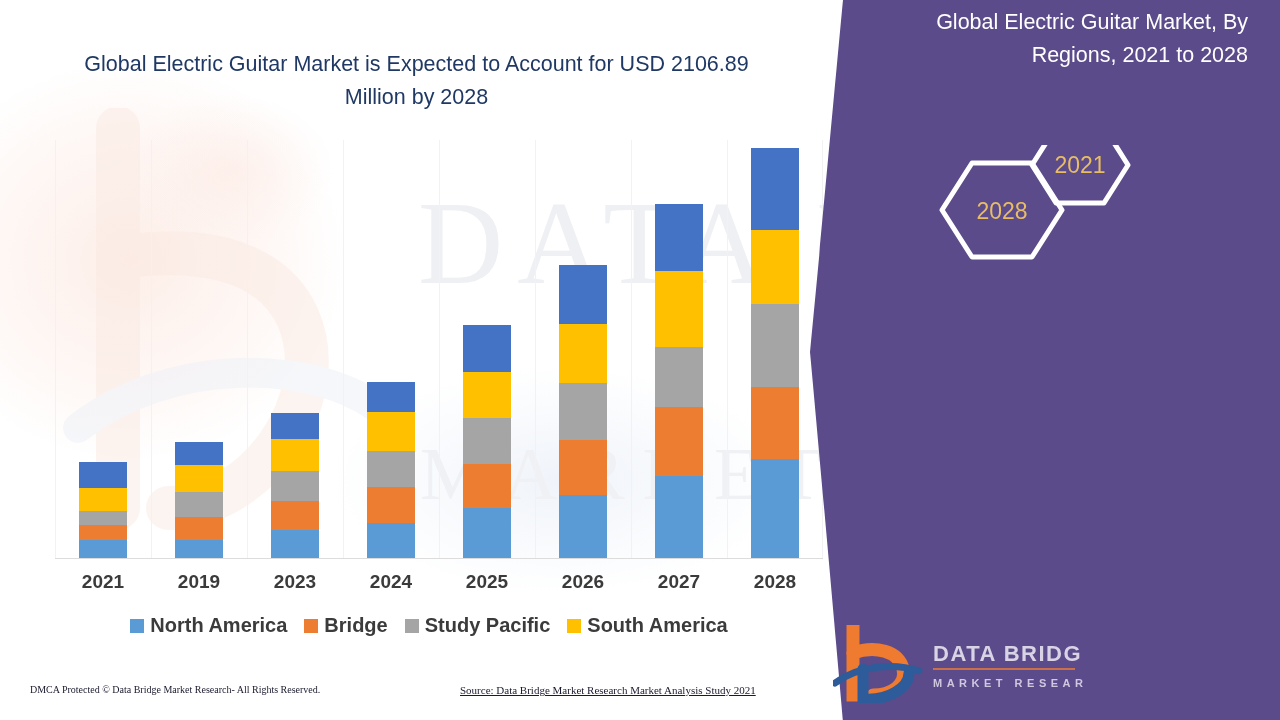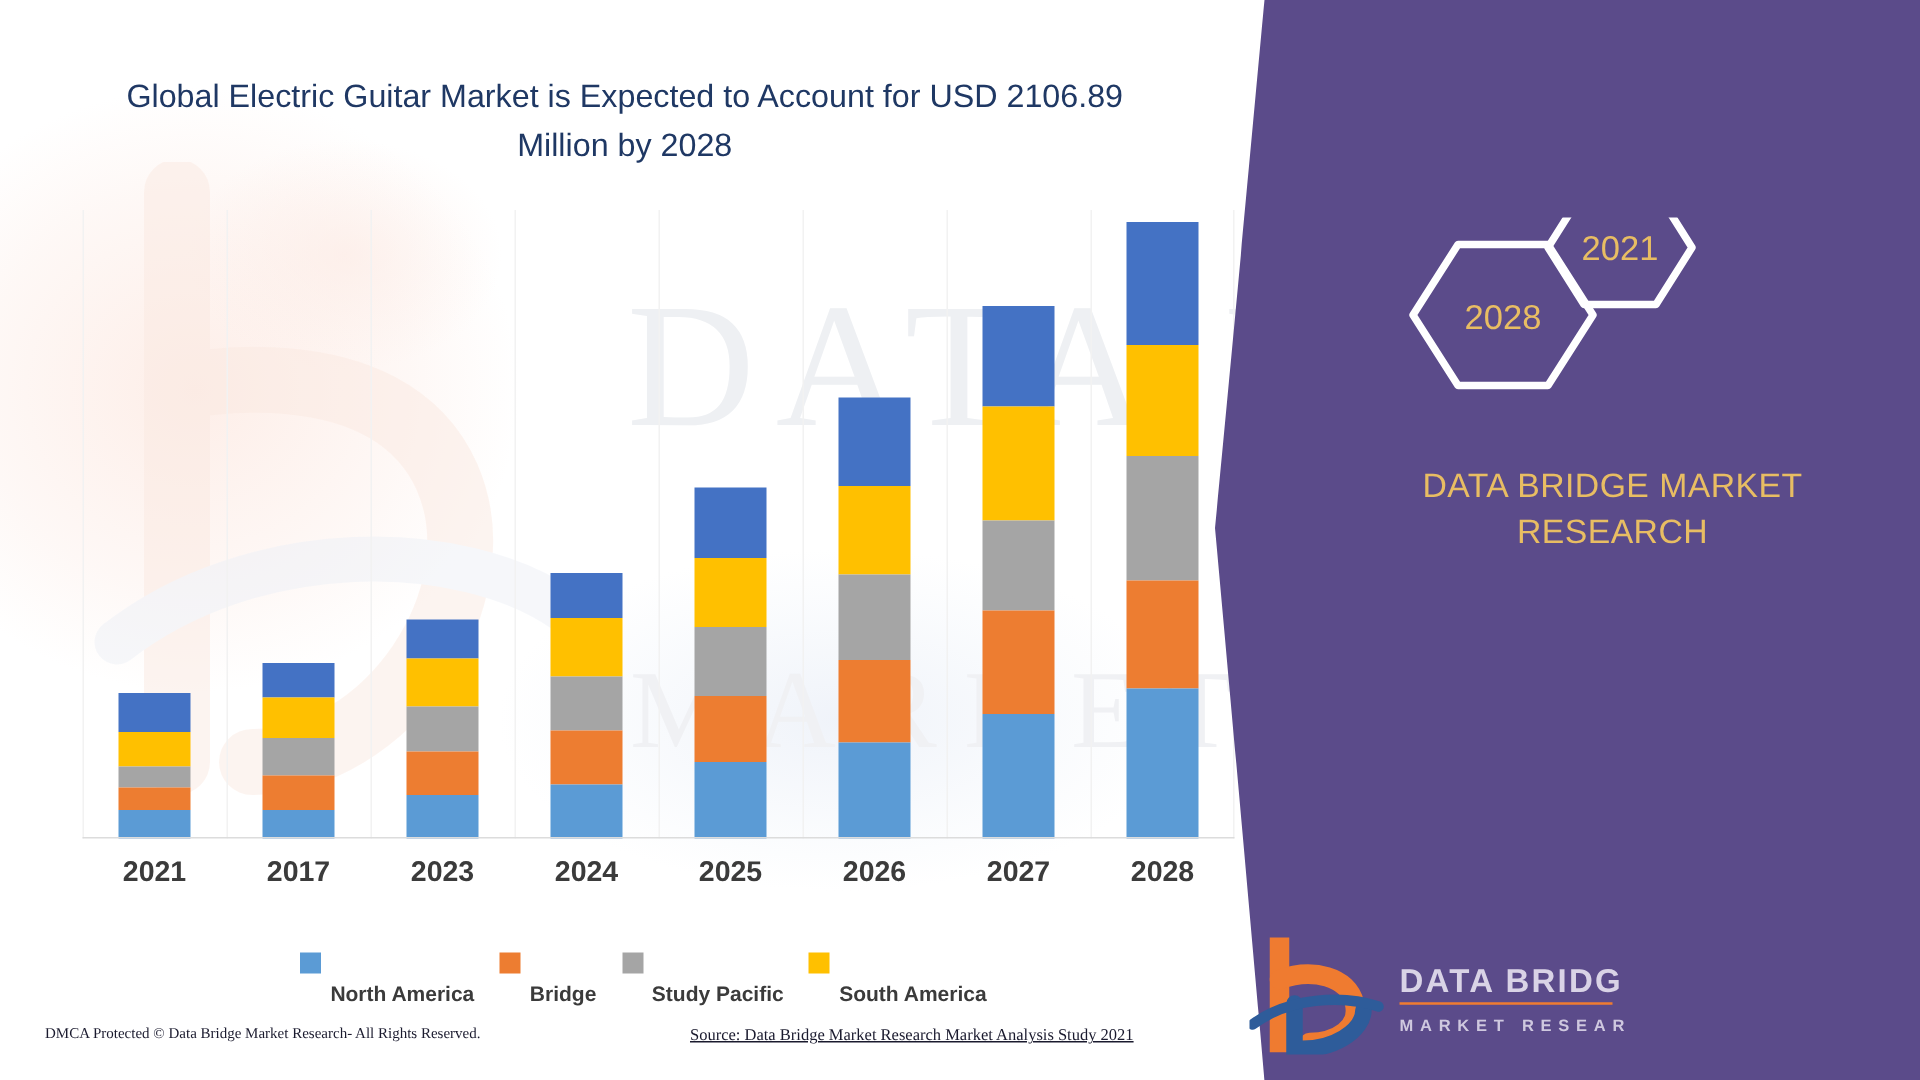--- a/index.html
+++ b/index.html
@@ -119,21 +119,21 @@
   }
 
   
   .legend {
     position: absolute; left: 0; top: 614px; width: 858px;
     display: flex; justify-content: center; align-items: center;
     gap: 17px;
   }
   .legend-item { display: flex; align-items: center; gap: 6px; }
   .legend-swatch { width: 14px; height: 14px; flex: 0 0 14px; }
-  .legend-label { color: #3b3b3b; font-size: 14px; font-weight: 700; white-space: nowrap; margin-top: 40px; }
+  .legend-label { color: #3b3b3b; font-size: 20px; font-weight: 700; white-space: nowrap; }
 
   
   .footer-left {
     position: absolute; left: 30px; top: 684px;
     color: #1a1a2e; font-family: "Liberation Serif", serif; font-size: 10px;
   }
   .footer-right {
     position: absolute; left: 460px; top: 684px;
     color: #1a1a2e; font-family: "Liberation Serif", serif; font-size: 11px; text-decoration: underline;
   }
@@ -229,21 +229,21 @@
           <span class="seg" title="Asia Pacific 2028: 75" style="height: 82.6974px; background: rgb(165, 165, 165);"></span>
           <span class="seg" title="Europe 2028: 65" style="height: 71.6711px; background: rgb(237, 125, 49);"></span>
           <span class="seg" title="North America 2028: 91" style="height: 100.339px; background: rgb(91, 155, 213);"></span>
         </div>
       </div>
   </div>
   <div class="axis-line"></div>
 
   <div class="xlabels" id="xlabels-layer">
       <div class="xlabel" style="left: 0px;">2021</div>
-      <div class="xlabel" style="left: 96px;">2017</div>
+      <div class="xlabel" style="left: 96px;">2019</div>
       <div class="xlabel" style="left: 192px;">2023</div>
       <div class="xlabel" style="left: 288px; text-align: center;">2024</div>
       <div class="xlabel" style="left: 384px;">2025</div>
       <div class="xlabel" style="left: 480px;">2026</div>
       <div class="xlabel" style="left: 576px;">2027</div>
       <div class="xlabel" style="left: 672px;">2028</div>
     </div>
 
   <div class="legend" id="legend-layer">
       <div class="legend-item">
@@ -265,35 +265,35 @@
     </div>
 
   <div class="footer-left">DMCA Protected © Data Bridge Market Research- All Rights Reserved.</div>
   <div class="footer-right">Source: Data Bridge Market Research Market Analysis Study 2021</div>
 
   <svg class="purple-panel" viewBox="0 0 470 720" preserveAspectRatio="none">
     <path d="M470 0 L33 0 C33 0 10 250 0 352 C10 460 33 720 33 720 L470 720 Z" fill="#5b4b8a"></path>
   </svg>
 
   <div class="panel-content">
+    <div class="panel-title">Global Electric Guitar Market, By Regions, 2021 to 2028</div>
 
     <svg class="hexwrap" viewBox="0 0 210 150">
 
       <g>
         <polygon points="14,65 44,18 104,18 134,65 104,112 44,112" fill="none" stroke="#ffffff" stroke-width="5" stroke-linejoin="round"></polygon>
         <text class="hex-label" x="74" y="74" text-anchor="middle">2028</text>
       </g>
 
       <g>
         <polygon points="104,20 128,-18 176,-18 200,20 176,58 128,58" fill="none" stroke="#ffffff" stroke-width="5" stroke-linejoin="round"></polygon>
         <text class="hex-label" x="152" y="28" text-anchor="middle">2021</text>
       </g>
     </svg>
 
-    <div class="brand-text">DATA BRIDGE MARKET RESEARCH</div>
 
     <svg class="dbmr-logo" viewBox="0 0 250 78">
       <path d="M20 6 L20 70" stroke="#ef7b30" stroke-width="13" fill="none" stroke-linecap="square"></path>
       <path d="M20 28 C42 20 66 26 70 44 C74 60 58 70 40 70" stroke="#ef7b30" stroke-width="13" fill="none" stroke-linecap="round"></path>
       <path d="M30 44 L30 74 C56 76 76 62 76 48" stroke="#2e5c9a" stroke-width="11" fill="none" stroke-linecap="round"></path>
       <path d="M2 58 C26 40 62 38 86 46" stroke="#2e5c9a" stroke-width="7" fill="none" stroke-linecap="round"></path>
       <text x="100" y="36" font-family="Liberation Sans, sans-serif" font-size="22" font-weight="700" letter-spacing="1.5" fill="#d9d3e6">DATA BRIDGE</text>
       <line x1="100" y1="44" x2="242" y2="44" stroke="#ef7b30" stroke-width="1.6"></line>
       <text x="100" y="62" font-family="Liberation Sans, sans-serif" font-size="11" font-weight="700" letter-spacing="4.5" fill="#cfc8df">MARKET RESEARCH</text>
     </svg>

